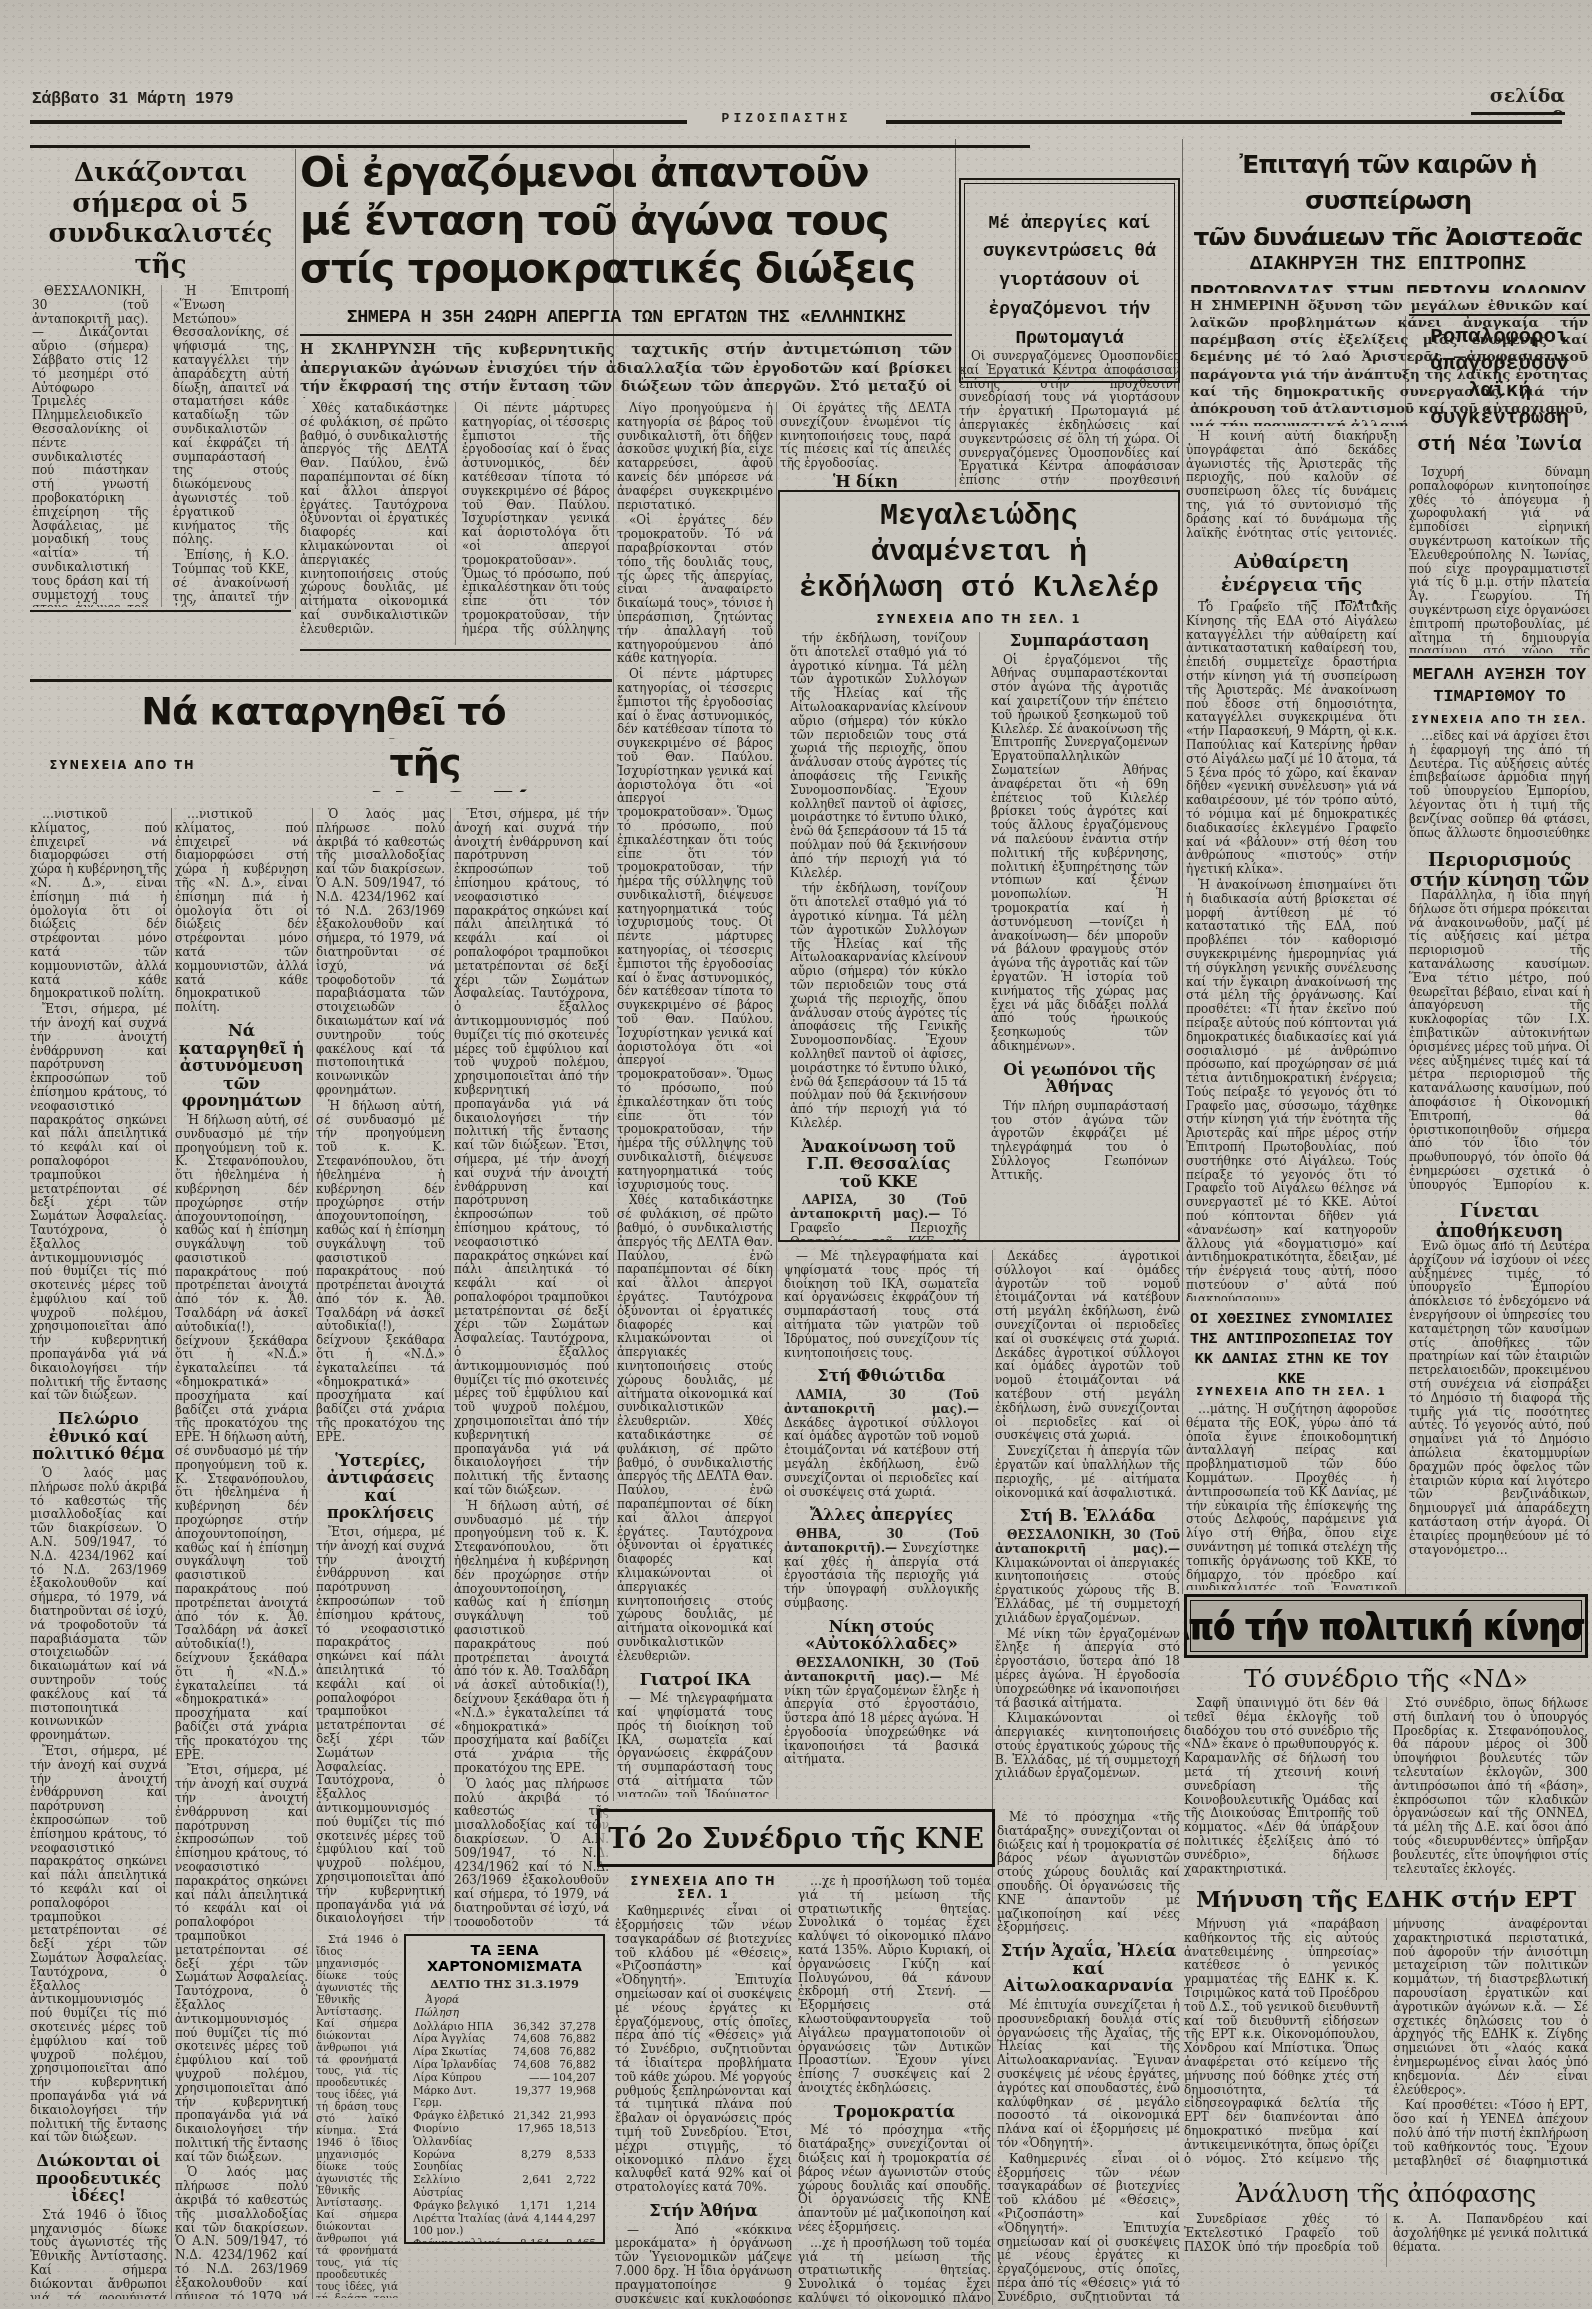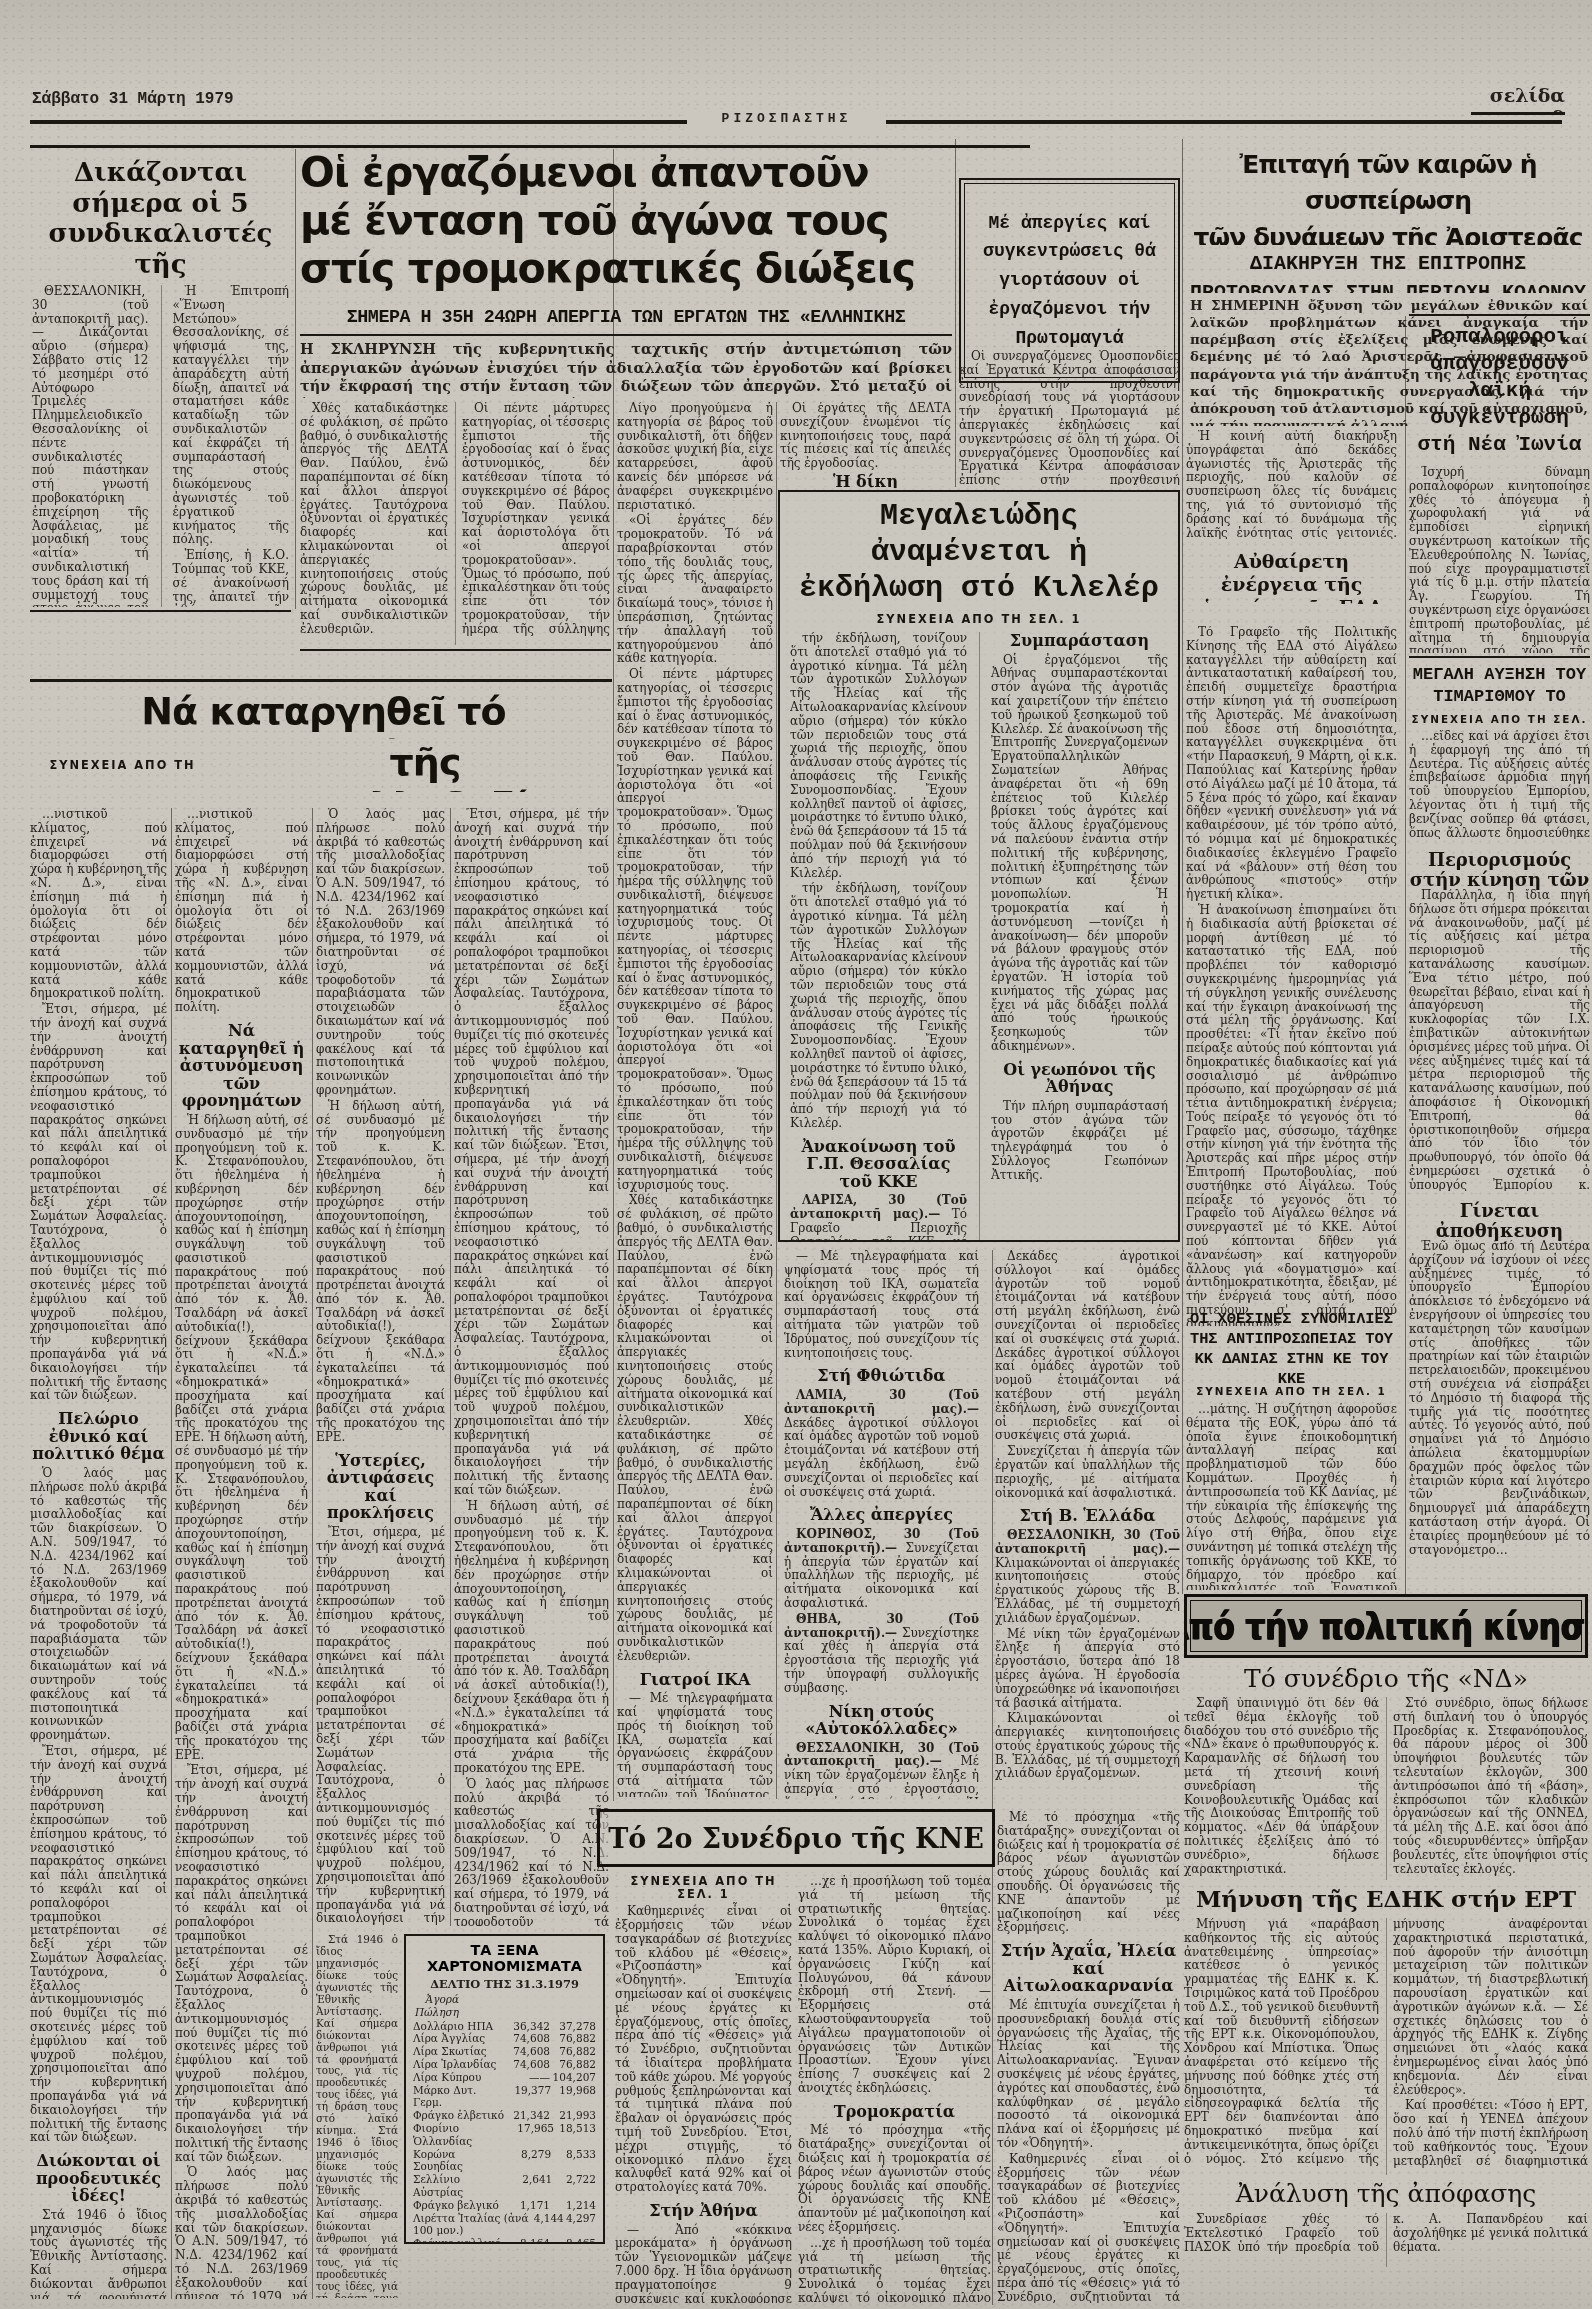--- a/index.html
+++ b/index.html
@@ -144,21 +144,21 @@
   <div class="blk bt" style="left:1409px;top:889px;width:181px;height:302px;">
     <p>Παράλληλα, ἡ ἴδια πηγή δήλωσε ὅτι σήμερα πρόκειται νά ἀνακοινωθοῦν, μαζί μέ τίς αὐξήσεις καί μέτρα περιορισμοῦ τῆς κατανάλωσης καυσίμων. Ἕνα τέτιο μέτρο, πού θεωρεῖται βέβαιο, εἶναι καί ἡ ἀπαγόρευση τῆς κυκλοφορίας τῶν Ι.Χ. ἐπιβατικῶν αὐτοκινήτων ὁρισμένες μέρες τοῦ μήνα. Οἱ νέες αὐξημένες τιμές καί τά μέτρα περιορισμοῦ τῆς κατανάλωσης καυσίμων, πού ἀποφάσισε ἡ Οἰκονομική Ἐπιτροπή, θά ὁριστικοποιηθοῦν σήμερα ἀπό τόν ἴδιο τόν πρωθυπουργό, τόν ὁποῖο θά ἐνημερώσει σχετικά ὁ ὑπουργός Ἐμπορίου κ. Παναγιωτόπουλος.</p>
 
   </div>
   <div class="blk sub" style="left:1409px;top:1194px;width:181px;height:42px;font-size:18px;">Γίνεται ἀποθήκευση καυσίμων</div>
   <div class="blk bt" style="left:1409px;top:1240px;width:181px;height:350px;">
     <p>Ἐνῶ ὅμως ἀπό τή Δευτέρα ἀρχίζουν νά ἰσχύουν οἱ νέες αὐξημένες τιμές, τό ὑπουργεῖο Ἐμπορίου ἀπόκλεισε τό ἐνδεχόμενο νά ἐνεργήσουν οἱ ὑπηρεσίες του καταμέτρηση τῶν καυσίμων στίς ἀποθῆκες τῶν πρατηρίων καί τῶν ἑταιριῶν πετρελαιοειδῶν, προκειμένου στή συνέχεια νά εἰσπράξει τό Δημόσιο τή διαφορά τῆς τιμῆς γιά τίς ποσότητες αὐτές. Τό γεγονός αὐτό, πού σημαίνει γιά τό Δημόσιο ἀπώλεια ἑκατομμυρίων δραχμῶν πρός ὄφελος τῶν ἑταιριῶν κύρια καί λιγότερο τῶν βενζινάδικων, δημιουργεῖ μιά ἀπαράδεχτη κατάσταση στήν ἀγορά. Οἱ ἑταιρίες προμηθεύουν μέ τό σταγονόμετρο…</p>
   </div>
 
   <div class="blk sub" style="left:1186px;top:543px;width:211px;height:54px;font-size:19px;line-height:1.2;">Αὐθαίρετη ἐνέργεια τῆς ἡγεσίας τῆς ΕΔΑ</div>
-  <div class="blk bt" style="left:1186px;top:601px;width:211px;height:700px;margin-top:25px;">
+  <div class="blk bt" style="left:1186px;top:601px;width:211px;height:700px;">
     <p>Τό Γραφεῖο τῆς Πολιτικῆς Κίνησης τῆς ΕΔΑ στό Αἰγάλεω καταγγέλλει τήν αὐθαίρετη καί ἀντικαταστατική καθαίρεσή του, ἐπειδή συμμετεῖχε δραστήρια στήν κίνηση γιά τή συσπείρωση τῆς Ἀριστερᾶς. Μέ ἀνακοίνωση πού ἔδοσε στή δημοσιότητα, καταγγέλλει συγκεκριμένα ὅτι «τήν Παρασκευή, 9 Μάρτη, οἱ κ.κ. Παπούλιας καί Κατερίνης ἦρθαν στό Αἰγάλεω μαζί μέ 10 ἄτομα, τά 5 ξένα πρός τό χῶρο, καί ἔκαναν δῆθεν «γενική συνέλευση» γιά νά καθαιρέσουν, μέ τόν τρόπο αὐτό, τό νόμιμα καί μέ δημοκρατικές διαδικασίες ἐκλεγμένο Γραφεῖο καί νά «βάλουν» στή θέση του ἀνθρώπους «πιστούς» στήν ἡγετική κλίκα».</p>
     <p>Ἡ ἀνακοίνωση ἐπισημαίνει ὅτι ἡ διαδικασία αὐτή βρίσκεται σέ μορφή ἀντίθεση μέ τό καταστατικό τῆς ΕΔΑ, πού προβλέπει τόν καθορισμό συγκεκριμένης ἡμερομηνίας γιά τή σύγκληση γενικῆς συνέλευσης καί τήν ἔγκαιρη ἀνακοίνωσή της στά μέλη τῆς ὀργάνωσης. Καί προσθέτει: «Τί ἦταν ἐκεῖνο πού πείραξε αὐτούς πού κόπτονται γιά δημοκρατικές διαδικασίες καί γιά σοσιαλισμό μέ ἀνθρώπινο πρόσωπο, καί προχώρησαν σέ μιά τέτια ἀντιδημοκρατική ἐνέργεια; Τούς πείραξε τό γεγονός ὅτι τό Γραφεῖο μας, σύσσωμο, τάχθηκε στήν κίνηση γιά τήν ἑνότητα τῆς Ἀριστερᾶς καί πῆρε μέρος στήν Ἐπιτροπή Πρωτοβουλίας, πού συστήθηκε στό Αἰγάλεω. Τούς πείραξε τό γεγονός ὅτι τό Γραφεῖο τοῦ Αἰγάλεω θέλησε νά συνεργαστεῖ μέ τό ΚΚΕ. Αὐτοί πού κόπτονται δῆθεν γιά «ἀνανέωση» καί κατηγοροῦν ἄλλους γιά «δογματισμό» καί ἀντιδημοκρατικότητα, ἔδειξαν, μέ τήν ἐνέργειά τους αὐτή, πόσο πιστεύουν σ' αὐτά πού διακηρύσσουν».</p>
 
   </div>
 
   <div class="blk sans ctr" style="left:1186px;top:1309px;width:211px;height:74px;font-weight:bold;font-size:15.4px;line-height:1.3;color:#15120c;">ΟΙ ΧΘΕΣΙΝΕΣ ΣΥΝΟΜΙΛΙΕΣ ΤΗΣ ΑΝΤΙΠΡΟΣΩΠΕΙΑΣ ΤΟΥ ΚΚ ΔΑΝΙΑΣ ΣΤΗΝ ΚΕ ΤΟΥ ΚΚΕ</div>
   <div class="blk kick" style="left:1186px;top:1385px;width:211px;height:14px;font-size:10.4px;">ΣΥΝΕΧΕΙΑ ΑΠΟ ΤΗ ΣΕΛ. 1</div>
   <div class="blk bt" style="left:1186px;top:1403px;width:211px;height:187px;">
     <p>…μάτης. Ἡ συζήτηση ἀφοροῦσε θέματα τῆς ΕΟΚ, γύρω ἀπό τά ὁποῖα ἔγινε ἐποικοδομητική ἀνταλλαγή πείρας καί προβληματισμοῦ τῶν δύο Κομμάτων. Προχθές ἡ ἀντιπροσωπεία τοῦ ΚΚ Δανίας, μέ τήν εὐκαιρία τῆς ἐπίσκεψής της στούς Δελφούς, παράμεινε γιά λίγο στή Θήβα, ὅπου εἶχε συνάντηση μέ τοπικά στελέχη τῆς τοπικῆς ὀργάνωσης τοῦ ΚΚΕ, τό δήμαρχο, τόν πρόεδρο καί συνδικαλιστές τοῦ Ἐργατικοῦ Κέντρου Θήβας. Ἡ ἀντιπροσωπεία τοῦ ΚΚ Δανίας ἀναχωρεῖ σήμερα γιά τή Δανία. Τό κοινό ἀνακοινωθέν τῶν συνομιλιῶν θά δημοσιευτεῖ ἀργότερα.</p>
   </div>
@@ -180,21 +180,20 @@
         <p>Τήν πλήρη συμπαράστασή του στόν ἀγώνα τῶν ἀγροτῶν ἐκφράζει μέ τηλεγράφημά του ὁ Σύλλογος Γεωπόνων Ἀττικῆς.</p>
       </div>
     </div>
   </div>
 
   <div class="blk bt" style="left:784px;top:1250px;width:195px;height:549px;">
     <p>— Μέ τηλεγραφήματα καί ψηφίσματά τους πρός τή διοίκηση τοῦ ΙΚΑ, σωματεῖα καί ὀργανώσεις ἐκφράζουν τή συμπαράστασή τους στά αἰτήματα τῶν γιατρῶν τοῦ Ἱδρύματος, πού συνεχίζουν τίς κινητοποιήσεις τους.</p>
     <div class="sub small">Στή Φθιώτιδα</div>
     <p><strong class="dl">ΛΑΜΙΑ, 30 (Τοῦ ἀνταποκριτῆ μας).—</strong> <span>Δεκάδες ἀγροτικοί σύλλογοι καί ὁμάδες ἀγροτῶν τοῦ νομοῦ ἑτοιμάζονται νά κατέβουν στή μεγάλη ἐκδήλωση, ἐνῶ συνεχίζονται οἱ περιοδεῖες καί οἱ συσκέψεις στά χωριά.</span></p>
     <div class="sub small">Ἄλλες ἀπεργίες</div>
-    <p><strong class="dl">ΚΟΡΙΝΘΟΣ, 30 (Τοῦ ἀνταποκριτῆ).—</strong> <span>Συνεχίζεται ἡ ἀπεργία τῶν ἐργατῶν καί ὑπαλλήλων τῆς περιοχῆς, μέ αἰτήματα οἰκονομικά καί ἀσφαλιστικά.</span></p>
     <p><strong class="dl">ΘΗΒΑ, 30 (Τοῦ ἀνταποκριτῆ).—</strong> <span>Συνεχίστηκε καί χθές ἡ ἀπεργία στά ἐργοστάσια τῆς περιοχῆς γιά τήν ὑπογραφή συλλογικῆς σύμβασης.</span></p>
     <div class="sub small">Νίκη στούς «Αὐτοκόλλαδες»</div>
     <p><strong class="dl">ΘΕΣΣΑΛΟΝΙΚΗ, 30 (Τοῦ ἀνταποκριτῆ μας).—</strong> <span>Μέ νίκη τῶν ἐργαζομένων ἔληξε ἡ ἀπεργία στό ἐργοστάσιο, ὕστερα ἀπό 18 μέρες ἀγώνα. Ἡ ἐργοδοσία ὑποχρεώθηκε νά ἱκανοποιήσει τά βασικά αἰτήματα.</span></p>
   </div>
   <div class="blk bt" style="left:995px;top:1250px;width:185px;height:549px;">
     <p>Δεκάδες ἀγροτικοί σύλλογοι καί ὁμάδες ἀγροτῶν τοῦ νομοῦ ἑτοιμάζονται νά κατέβουν στή μεγάλη ἐκδήλωση, ἐνῶ συνεχίζονται οἱ περιοδεῖες καί οἱ συσκέψεις στά χωριά. Δεκάδες ἀγροτικοί σύλλογοι καί ὁμάδες ἀγροτῶν τοῦ νομοῦ ἑτοιμάζονται νά κατέβουν στή μεγάλη ἐκδήλωση, ἐνῶ συνεχίζονται οἱ περιοδεῖες καί οἱ συσκέψεις στά χωριά.</p>
     <p>Συνεχίζεται ἡ ἀπεργία τῶν ἐργατῶν καί ὑπαλλήλων τῆς περιοχῆς, μέ αἰτήματα οἰκονομικά καί ἀσφαλιστικά.</p>
     <div class="sub small">Στή Β. Ἑλλάδα</div>
     <p><strong class="dl">ΘΕΣΣΑΛΟΝΙΚΗ, 30 (Τοῦ ἀνταποκριτῆ μας).—</strong> <span>Κλιμακώνονται οἱ ἀπεργιακές κινητοποιήσεις στούς ἐργατικούς χώρους τῆς Β. Ἑλλάδας, μέ τή συμμετοχή χιλιάδων ἐργαζομένων.</span></p>
     <p>Μέ νίκη τῶν ἐργαζομένων ἔληξε ἡ ἀπεργία στό ἐργοστάσιο, ὕστερα ἀπό 18 μέρες ἀγώνα. Ἡ ἐργοδοσία ὑποχρεώθηκε νά ἱκανοποιήσει τά βασικά αἰτήματα.</p>

